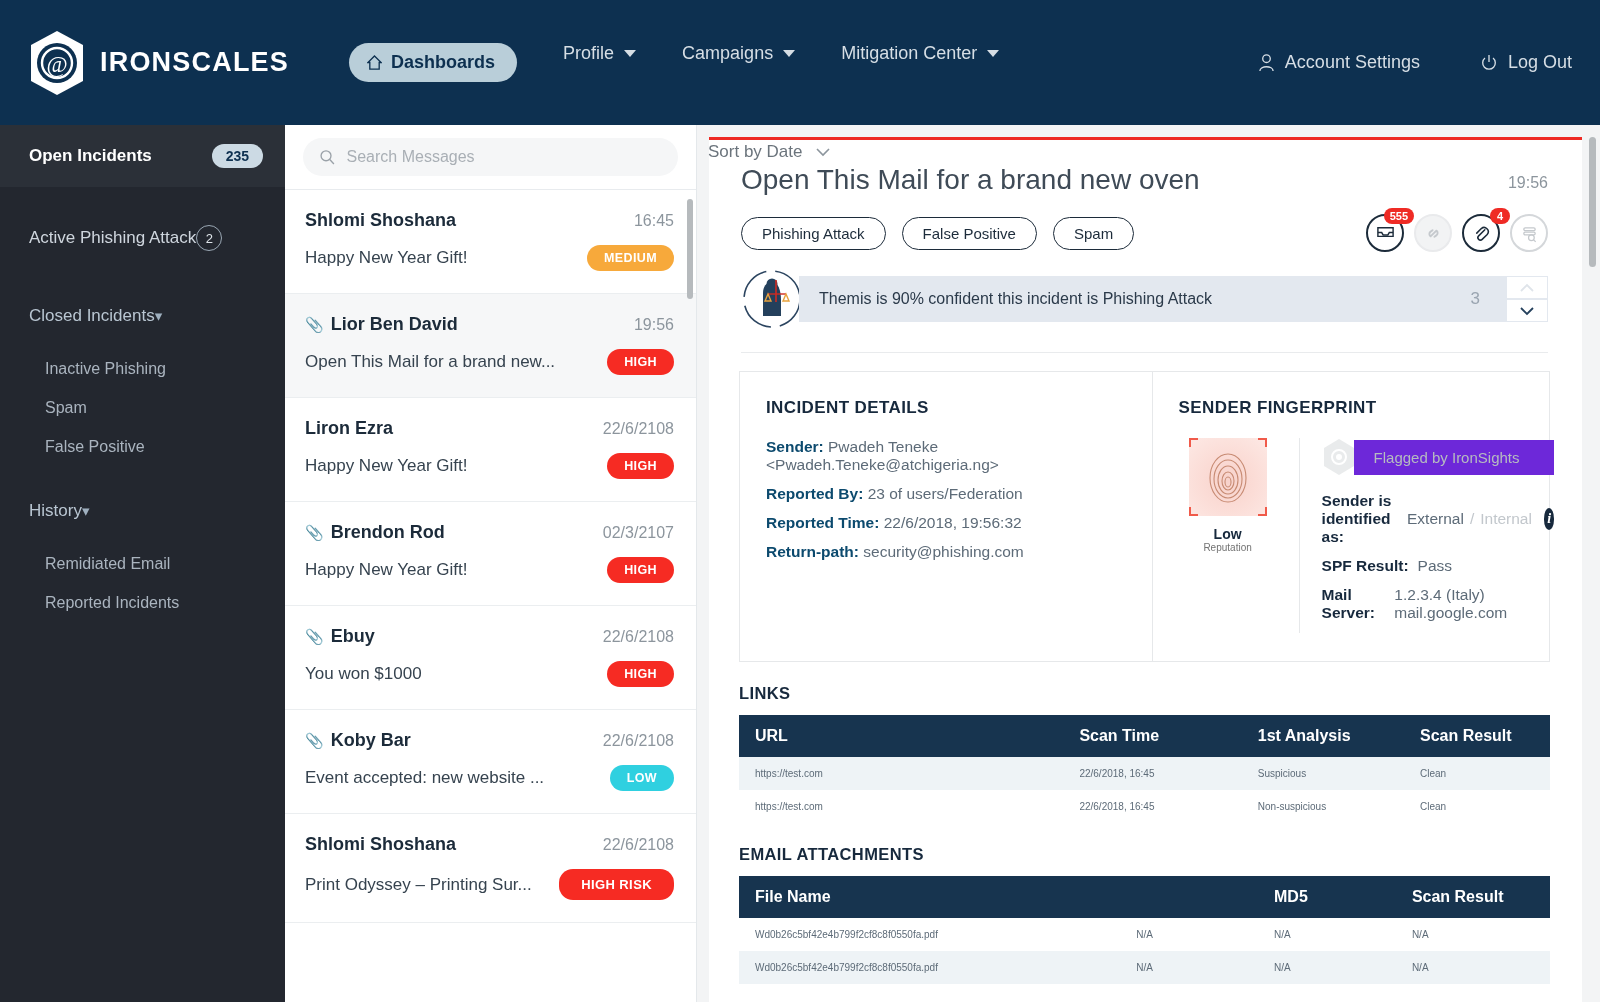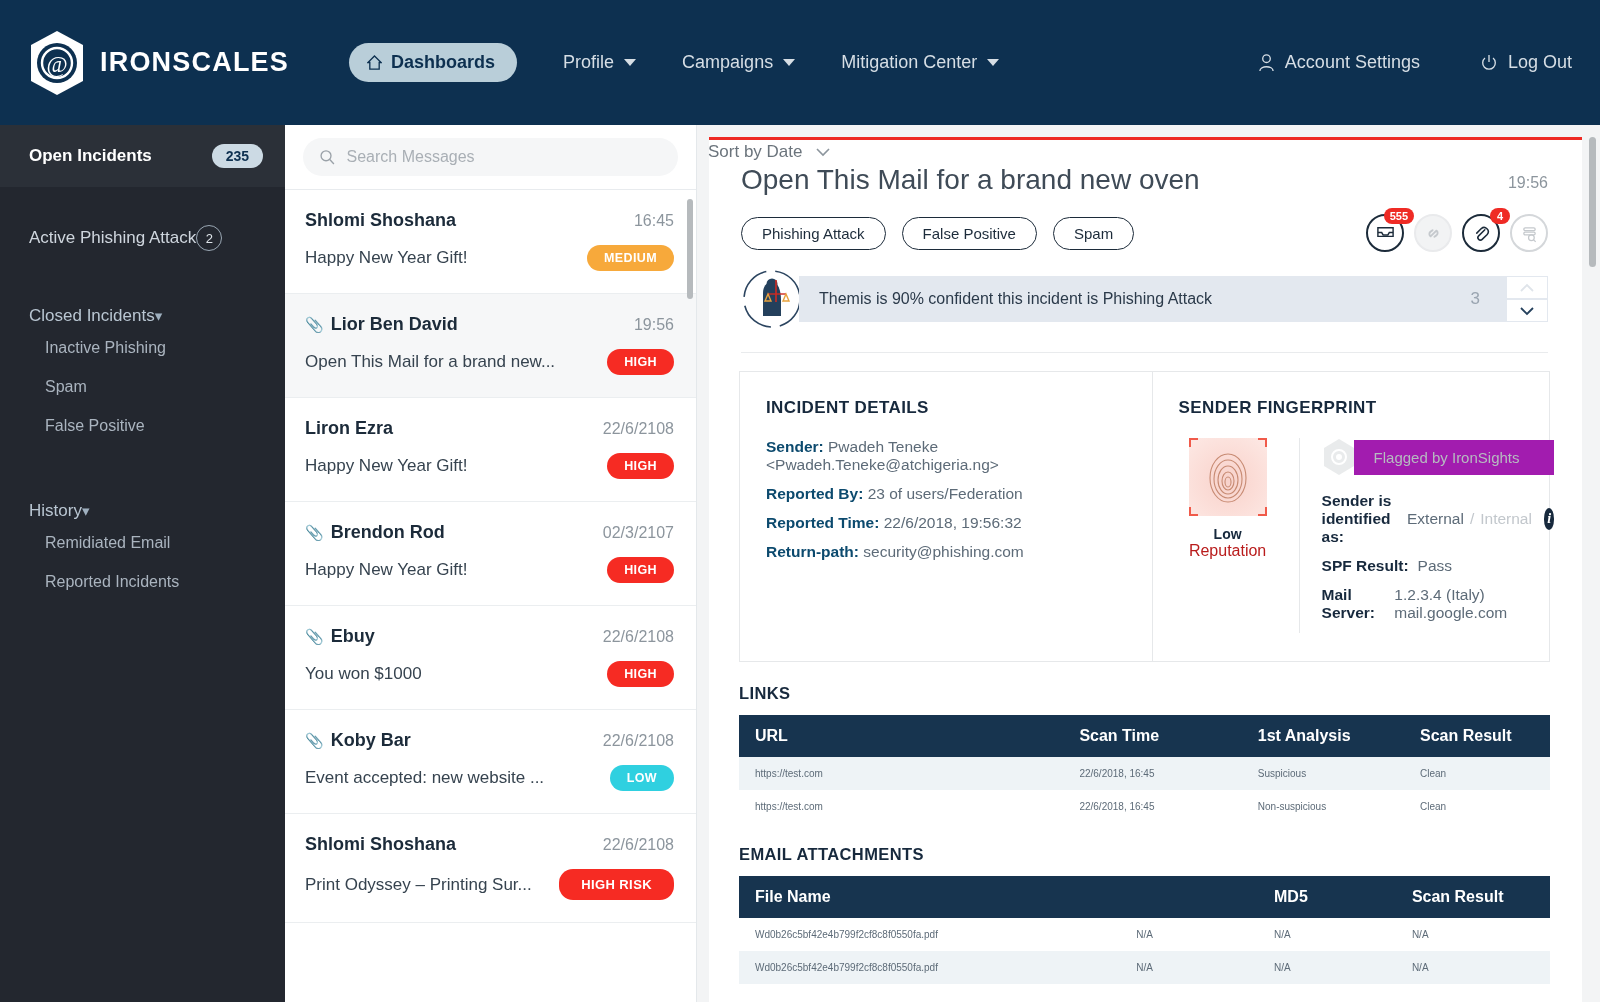--- a/index.html
+++ b/index.html
@@ -9,21 +9,21 @@
     background: #ffffff; overflow: hidden;
   }
   
   .topnav {
     height: 125px; background: #0d3050; display: flex; align-items: center;
     padding: 0 28px; position: relative;
   }
   .logo-wrap { display: flex; align-items: center; gap: 14px; }
   .logo-mark { width: 58px; height: 66px; display:block; }
   .logo-text { color:#fff; font-size: 27px; font-weight: 700; letter-spacing: 1.2px; }
-  .nav-items { display: flex; align-items: center; gap: 0; margin-left: 60px; }
+  .nav-items { display: flex; align-items: flex-start; gap: 0; margin-left: 60px; }
   .nav-pill {
     background: #b9ced9; color:#0d3050; border-radius: 22px;
     padding: 9px 22px 9px 18px; font-size: 18px; font-weight: 600;
     display:flex; align-items:center; gap:9px; cursor: pointer;
   }
   .nav-link {
     color:#d6dee5; font-size: 18px; margin-left: 46px;
     display:flex; align-items:center; gap:10px; cursor:pointer;
   }
   .caret { width:0;height:0;border-left:6px solid transparent;border-right:6px solid transparent;border-top:7px solid #d6dee5; display:inline-block; }
@@ -46,21 +46,21 @@
     display:flex; align-items:center; justify-content:flex-start;
     padding: 0 22px 0 29px; height: 46px; font-size:17px; cursor:pointer;
   }
   .side-row.group { color:#b9c6d2; }
   .circle-count {
     width:26px;height:26px;border:1.5px solid #9aa7b4;border-radius:50%;
     display:flex;align-items:center;justify-content:center;font-size:13px;color:#dfe5ea;
   }
   .chev { color:#9fb0bf; font-size:15px; }
   .side-sub {
-    padding-left: 45px; height: 39px; display:flex; align-items:flex-start;
+    padding-left: 45px; height: 39px; display:flex; align-items:flex-end;
     font-size:16px; color:#aab4bf; cursor:pointer;
   } .sp-28 { height:28px; } .sp-32{height:32px;}
   
   .list-col { width: 412px; flex:0 0 412px; background:#fff; border-right:1px solid #e4e8eb; display:flex; flex-direction:column; position:relative;}
   .list-search { height: 64px; display:flex; align-items:center; padding: 0 18px; background:#fff;}
   .search-box {
     flex:1; background:#f5f6f7; border-radius:20px; height:38px;
     display:flex; align-items:center; gap:11px; padding: 0 16px;
   }
   .search-box input {
@@ -128,25 +128,25 @@
   .fp-wrap { display:flex; gap:22px; }
   .fp-left { width:98px; text-align:center; }
   .fp-img { width:78px;height:78px;margin:0 auto; position:relative;
     background: radial-gradient(circle at 50% 55%, #f7d2cb 0%, #fbdcd6 45%, #fde9e5 100%); }
   .fp-img .corner{position:absolute;width:9px;height:9px;border:2px solid #f05a4a;}
   .fp-img .c1{top:0;left:0;border-right:none;border-bottom:none;}
   .fp-img .c2{top:0;right:0;border-left:none;border-bottom:none;}
   .fp-img .c3{bottom:0;left:0;border-right:none;border-top:none;}
   .fp-img .c4{bottom:0;right:0;border-left:none;border-top:none;}
   .fp-cap-b { font-size:14px; font-weight:700; color:#17293d; margin-top:10px;}
-  .fp-cap-s { font-size:16px; color:#b91c1c; }
+  .fp-cap-s { font-size:10px; color:#737373; }
   .fp-right { flex:1; border-left:1px solid #e6e8ea; padding-left:22px; }
   .flag-row { display:flex; align-items:center; margin-bottom:16px;}
   .hexicon { width:34px;height:38px;flex:0 0 34px; }
-  .flag-bubble { background:#a21caf; color:#b6bbc0; font-size:15px; padding:9px 20px; flex:1; margin-left:-2px;}
+  .flag-bubble { background:#6d28d9; color:#b6bbc0; font-size:15px; padding:9px 20px; flex:1; margin-left:-2px;}
   .sid-row { display:flex; align-items:center; font-size:15.5px; color:#5d6b78; margin-bottom:11px;}
   .sid-row b { color:#17293d; font-weight:700; margin-right:5px;}
   .muted-txt { color:#c2c7cc; }
   .info-i { width:22px;height:22px;border-radius:50%;background:#17293d;color:#fff;
     display:flex;align-items:center;justify-content:center;font-size:14px;font-weight:700;
     font-style:italic; margin-left:12px; font-family:"Liberation Serif",serif; cursor:pointer;}
   
   .sect { margin: 22px 32px 0 30px; }
   .sect-h { font-size:16.5px; font-weight:700; color:#17293d; letter-spacing:.4px; margin-bottom:12px;}
   table { width:100%; border-collapse:collapse; }

